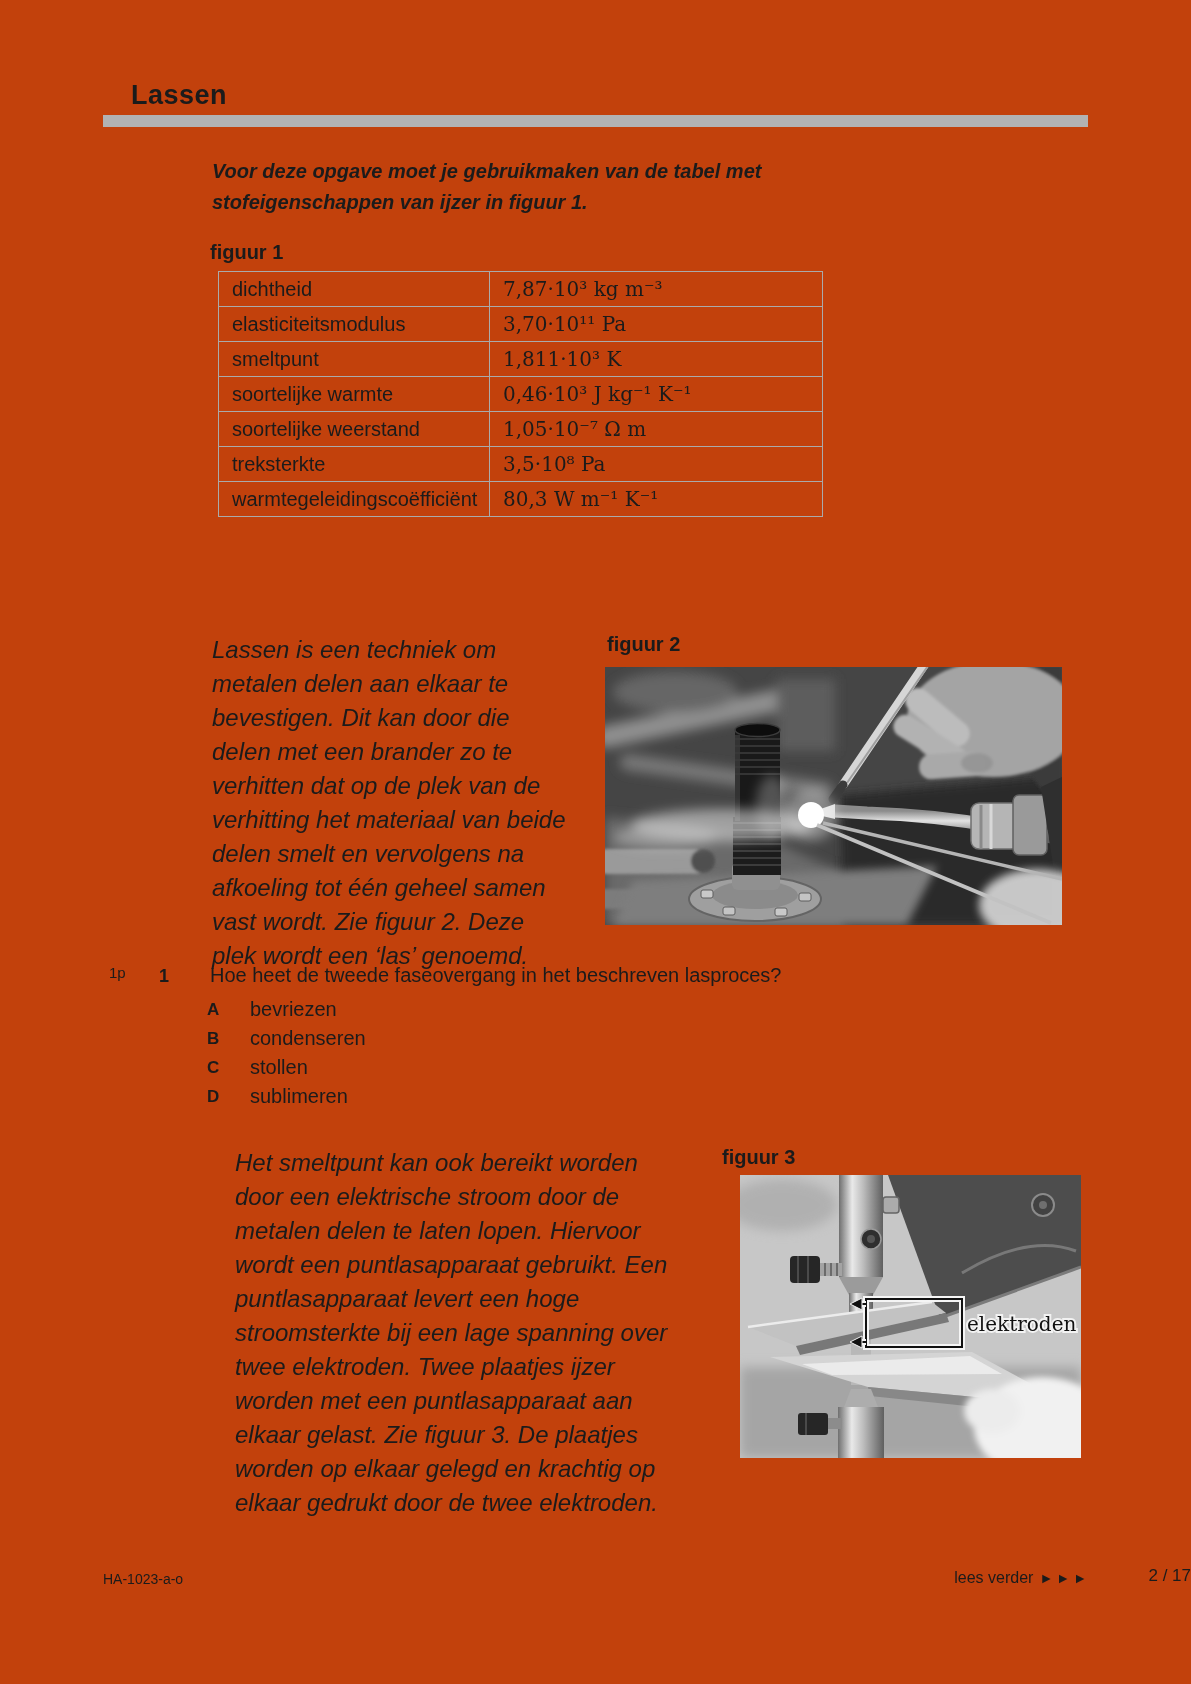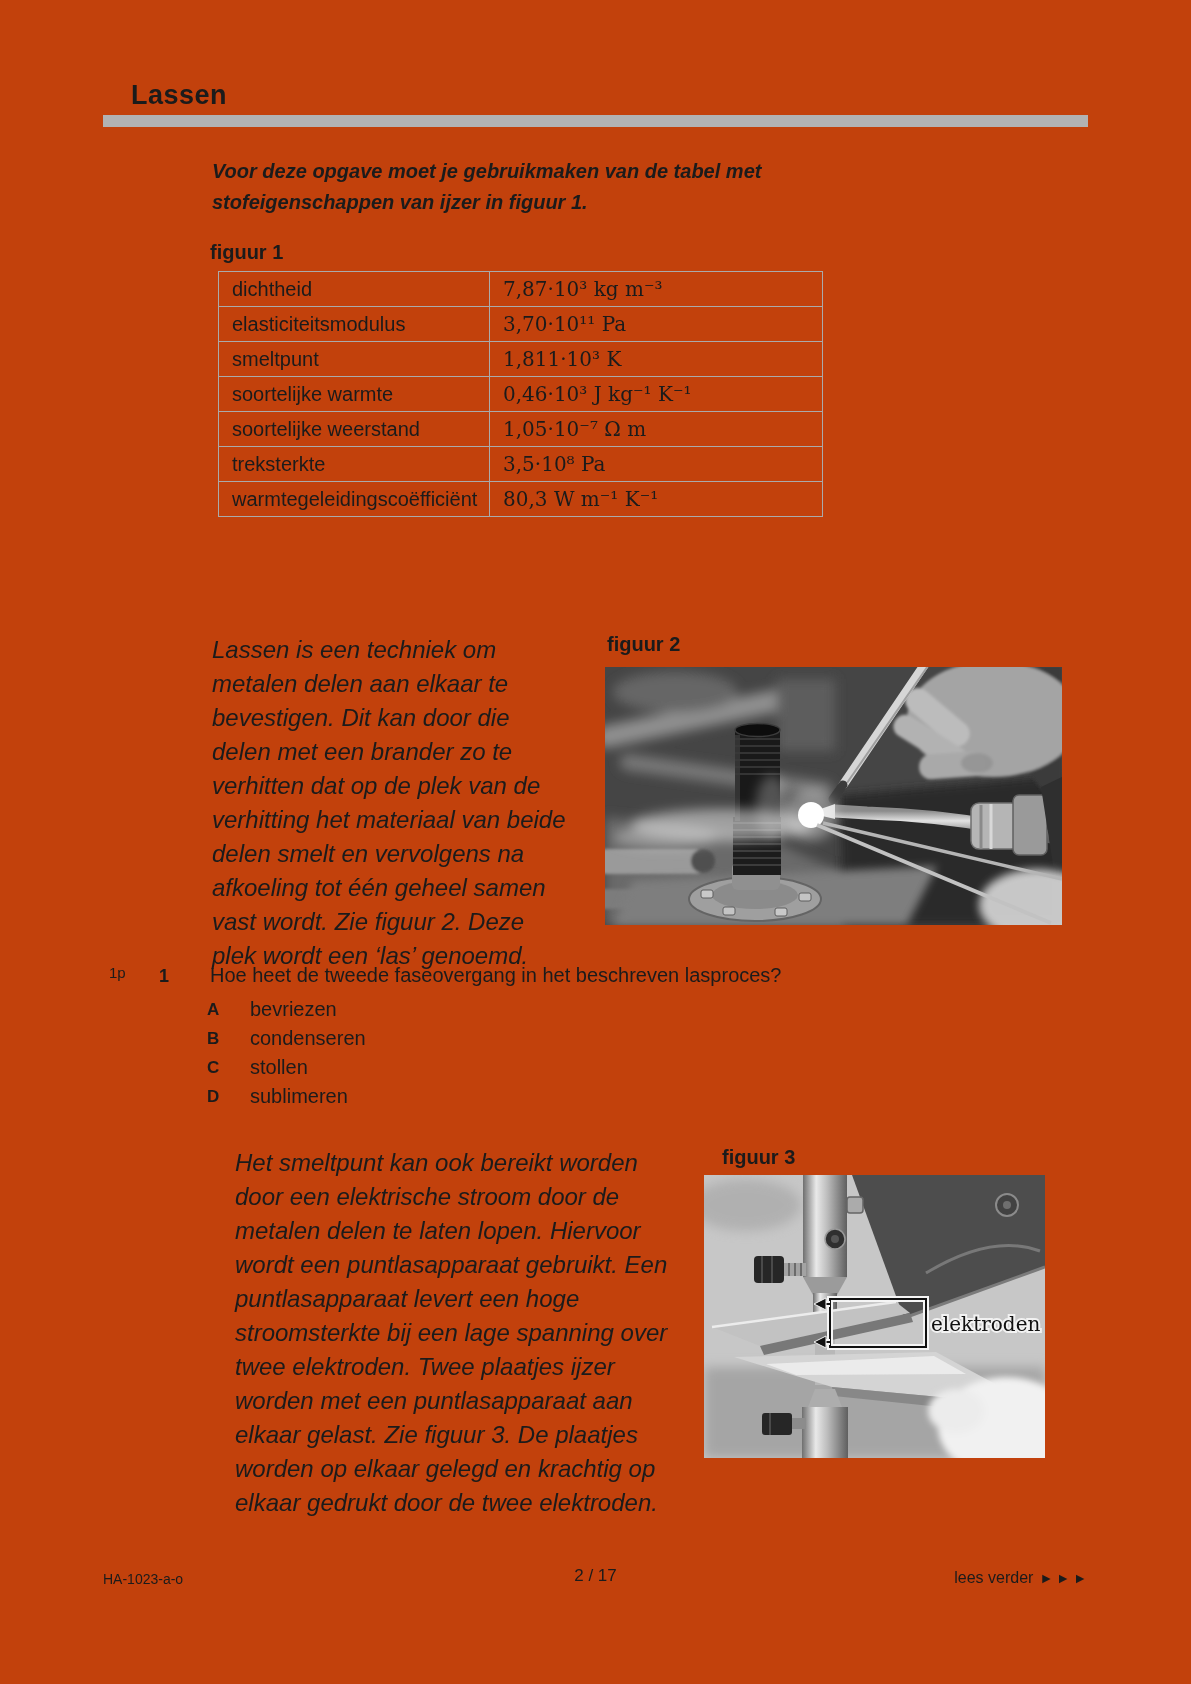--- a/index.html
+++ b/index.html
@@ -31,24 +31,24 @@
   .q-points{position:absolute;left:109px;top:964px;font-size:15px;}
   .q-number{position:absolute;left:159px;top:966px;font-size:18px;font-weight:bold;}
   .q-text{position:absolute;left:210px;top:964px;font-size:20px;}
   .q-options{position:absolute;left:207px;top:995px;}
   .q-option{display:flex;height:29px;align-items:center;}
   .q-letter{width:43px;font-size:17px;font-weight:bold;}
   .q-answer{font-size:20px;}
 
   .para2{left:212px;top:1146px;width:500px;margin-left:23px;}
   .fig3-label{left:722px;top:1146px;}
-  .fig3-photo{left:704px;top:1175px;width:341px;height:241px;}
+  .fig3-photo{left:740px;top:1175px;width:341px;height:241px;}
 
   .footer-code{position:absolute;left:103px;top:1571px;font-size:14px;}
-  .footer-page{position:absolute;left:0;top:1566px;width:1191px;text-align:center;font-size:17px;}
+  .footer-page{position:absolute;left:0;top:1566px;width:1191px;text-align:right;font-size:17px;}
   .footer-next{position:absolute;right:101px;top:1569px;font-size:16px;margin-left:12px;}
   .footer-next .arrows{font-size:14px;letter-spacing:3px;padding-left:6px;}
 
   svg{display:block;}
   text.annot{font-family:"DejaVu Serif","Liberation Serif",serif;font-size:20px;fill:#111;
              paint-order:stroke;stroke:#f2f2f2;stroke-width:4px;}
 </style>
 </head>
 <body>
 

